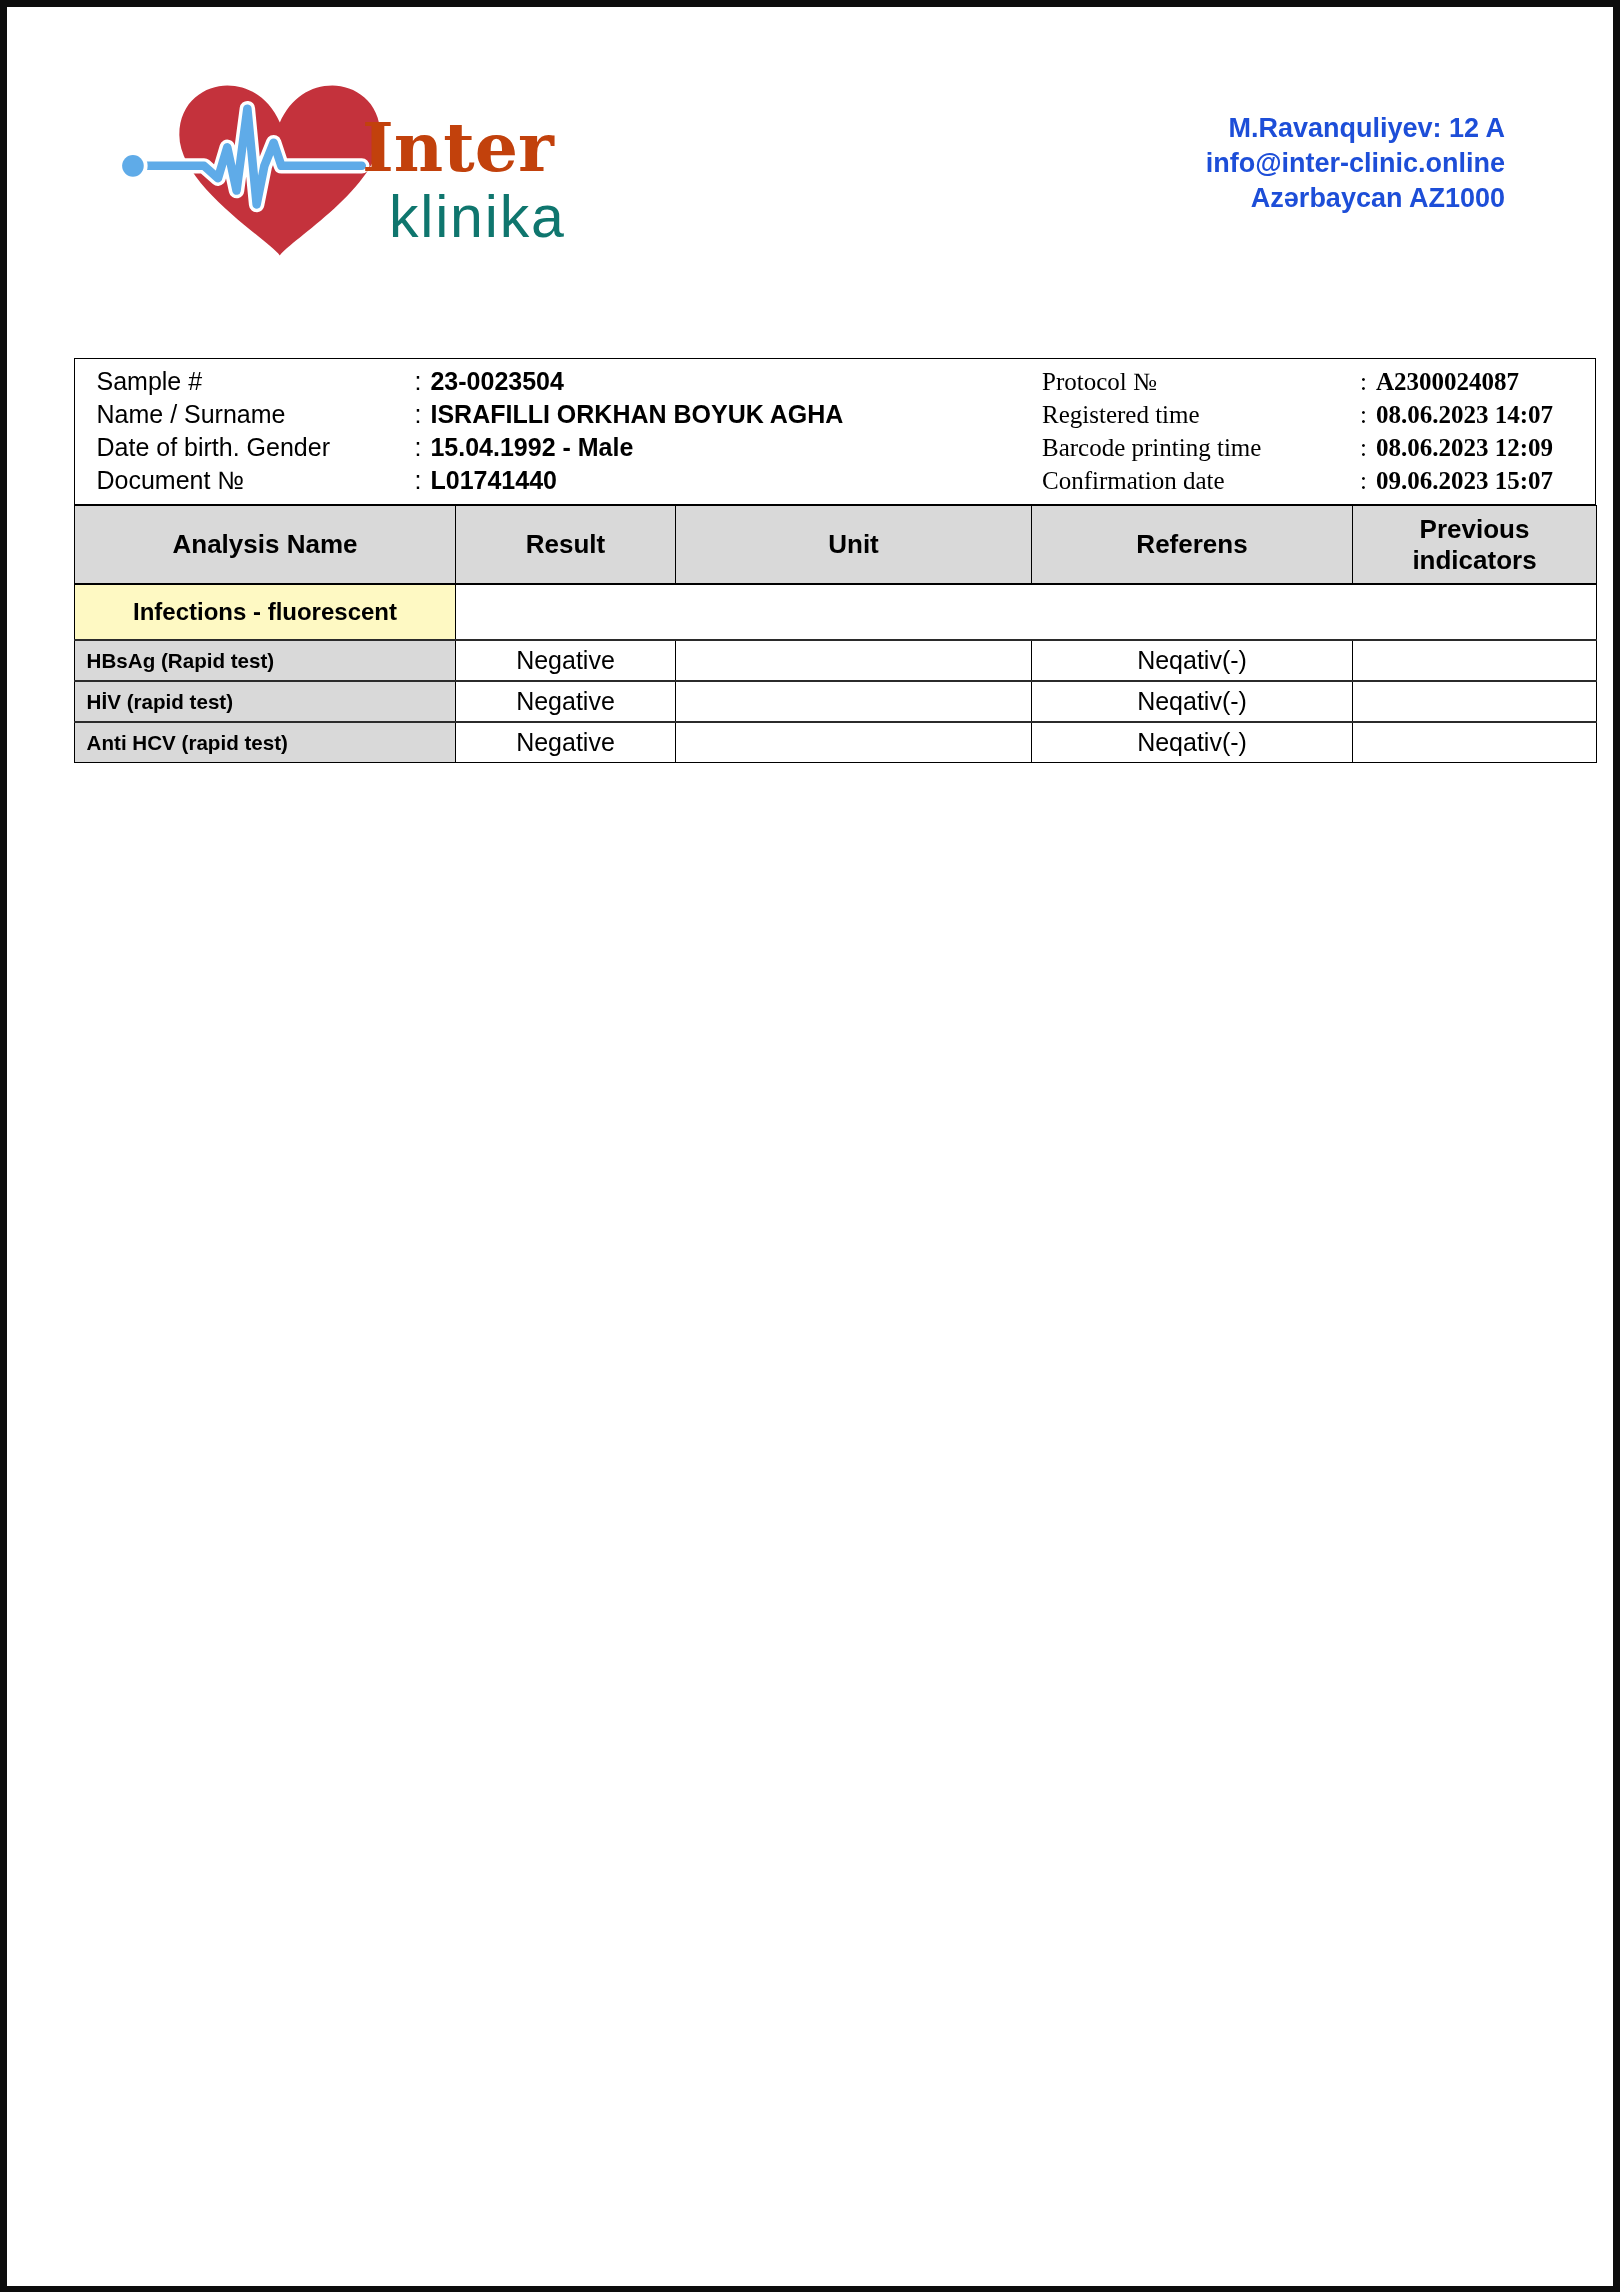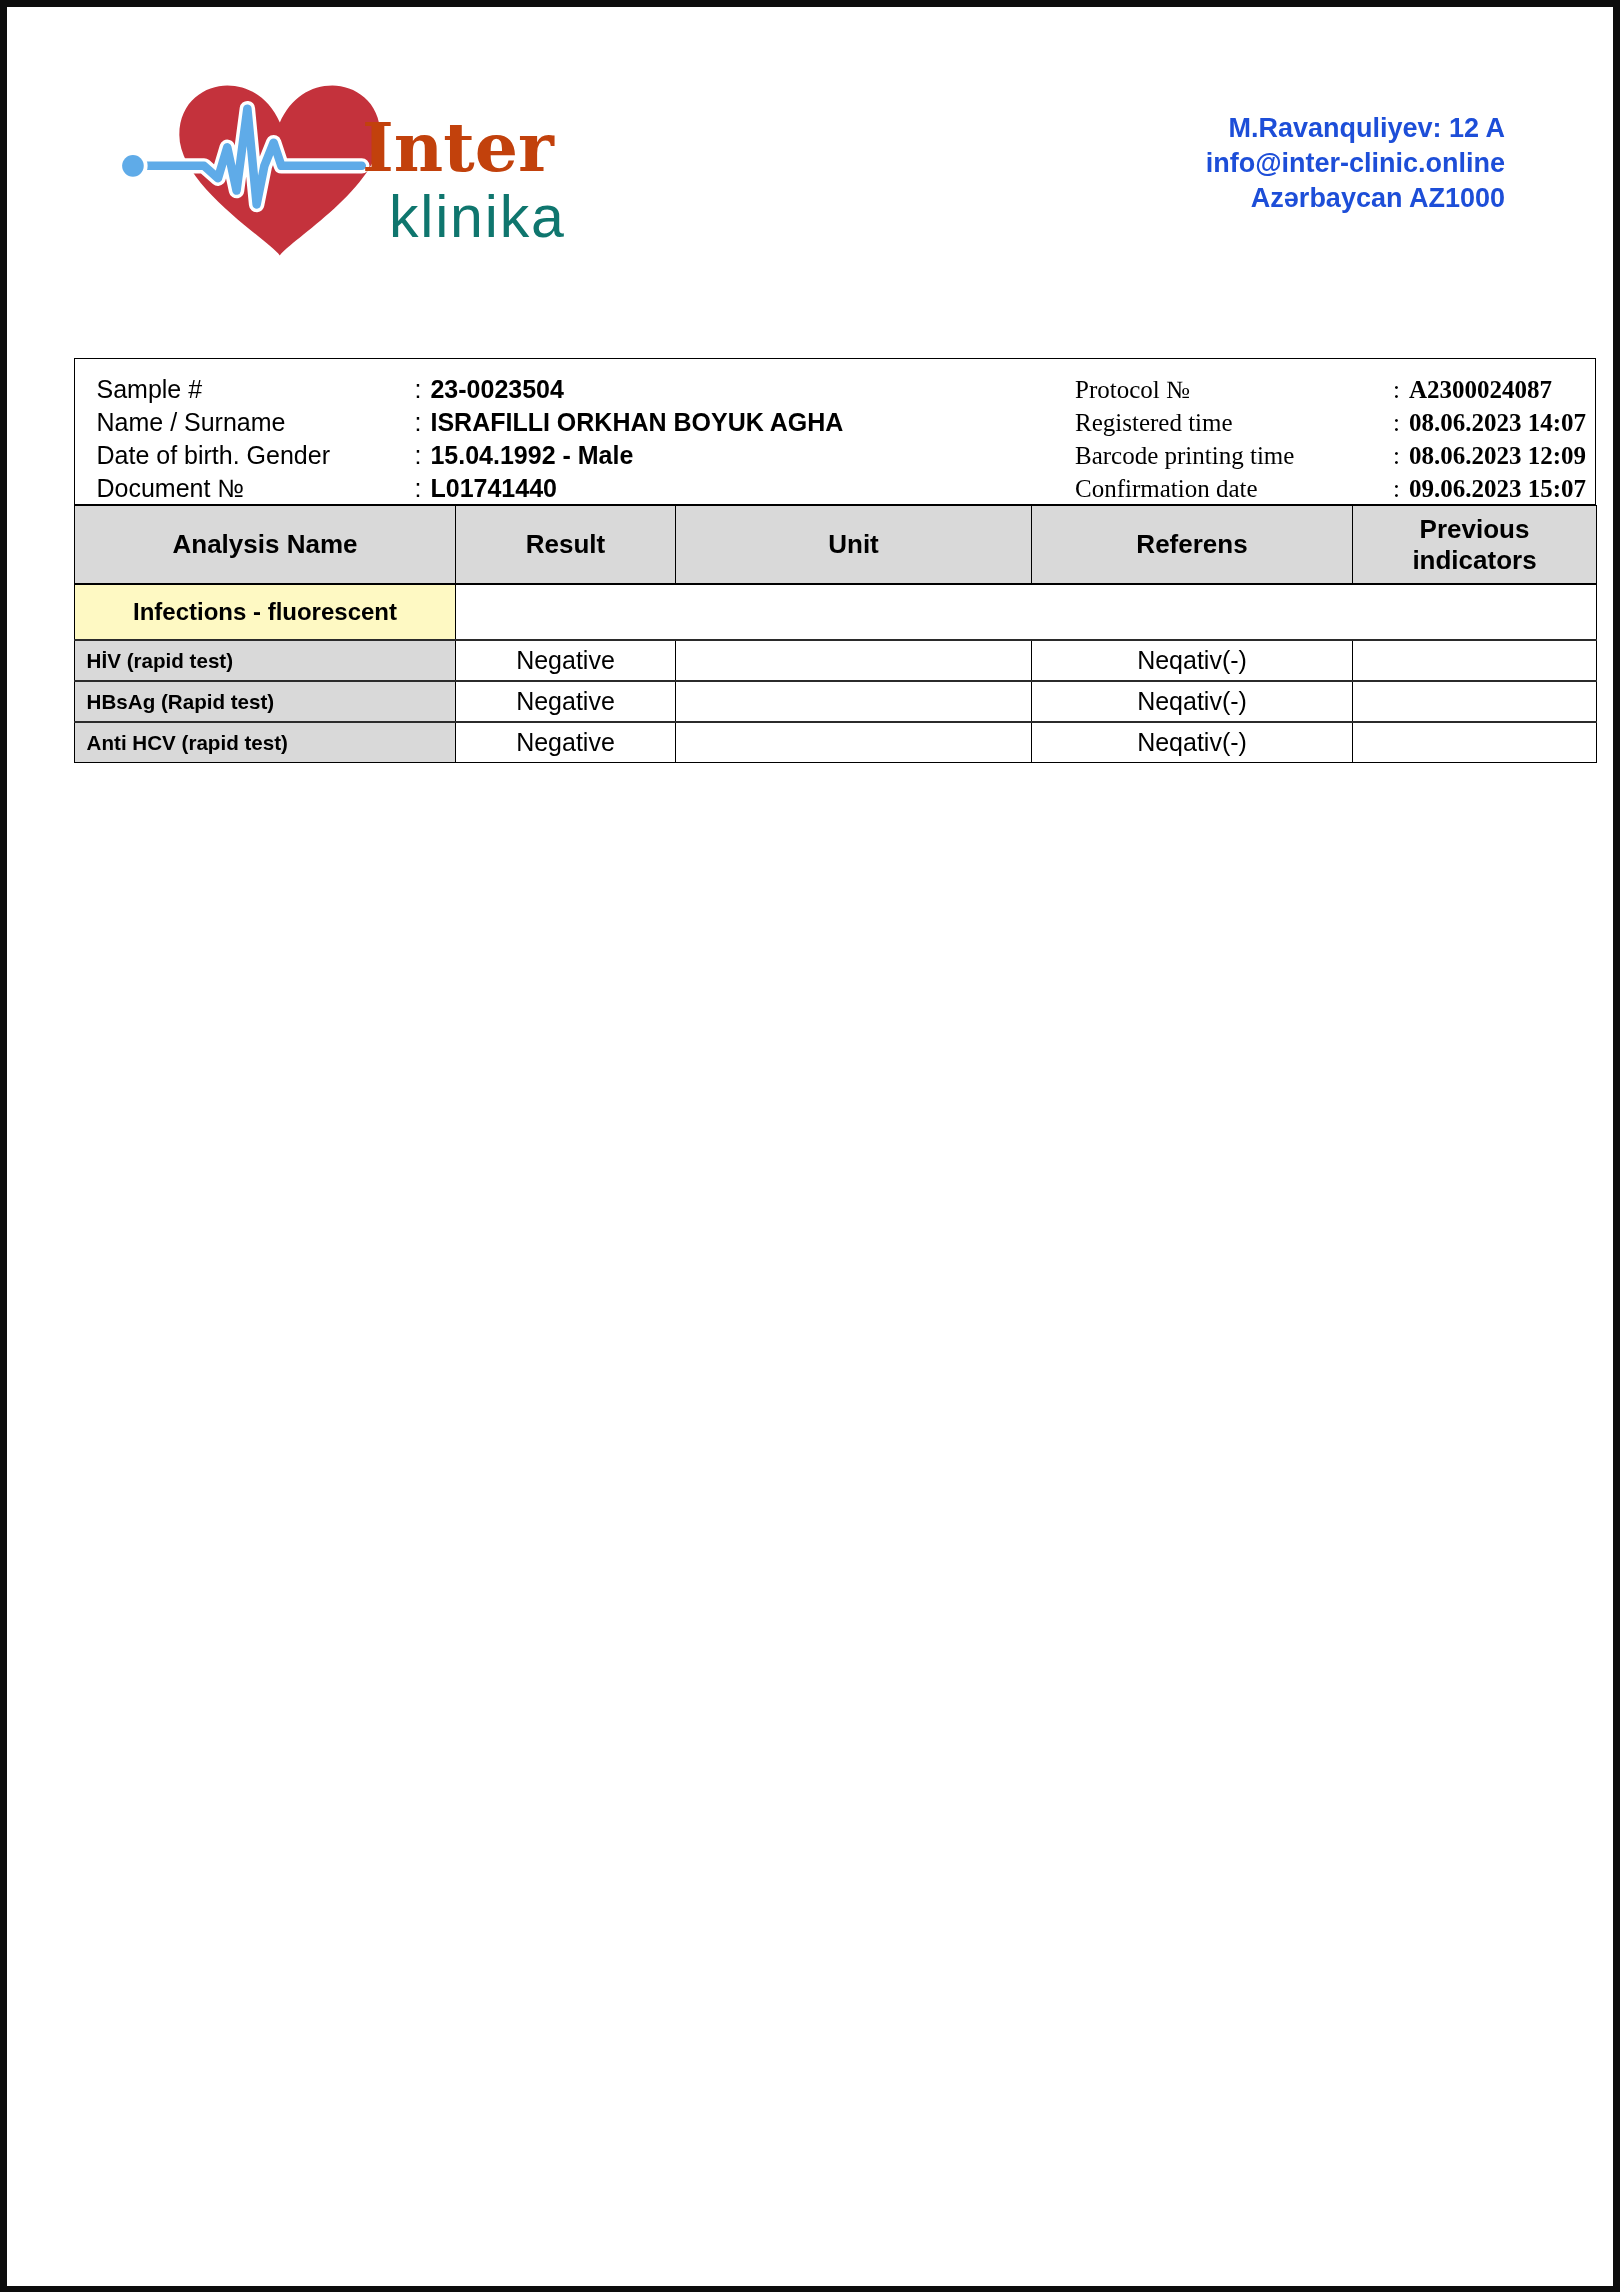--- a/index.html
+++ b/index.html
@@ -36,23 +36,22 @@
     color: #1d4ed8;
   }
 
   
   .info-box {
     position: absolute; left: 67px; top: 351px;
     width: 1522px; height: 147px;
     box-sizing: border-box;
     border: 1.8px solid #000;
     display: flex;
-    padding-top: 14px;
+    padding-top: 6px;
     font-size: 25px;
-    gap: 33px;
   }
   .info-col { display: flex; flex-direction: column; }
   .info-col-left  { width: 967px; padding-left: 21.5px; box-sizing: border-box; }
   .info-col-right { flex: 1; font-family: Liberation Serif, serif; }
   .info-row { display: flex; line-height: 33px; white-space: nowrap; }
   .info-label { flex: none; width: 318px; }
   .info-sep { flex: none; margin-right: 9px; }
   .info-value { font-weight: bold; }
 
   
@@ -184,28 +183,28 @@
         <th>Previous indicators</th>
       </tr>
     </thead>
     <tbody>
       <tr class="section-row">
         <td class="section-name">Infections - fluorescent</td>
         <td class="section-rest" colspan="4"></td>
       </tr>
 
       <tr class="data-row">
-        <td class="cell-name">HİV (rapid test)</td>
+        <td class="cell-name">HBsAg (Rapid test)</td>
         <td class="cell-result">Negative</td>
         <td class="cell-unit"></td>
         <td class="cell-referens">Neqativ(-)</td>
         <td class="cell-previous"></td>
       </tr>
       <tr class="data-row">
-        <td class="cell-name">HBsAg (Rapid test)</td>
+        <td class="cell-name">HİV (rapid test)</td>
         <td class="cell-result">Negative</td>
         <td class="cell-unit"></td>
         <td class="cell-referens">Neqativ(-)</td>
         <td class="cell-previous"></td>
       </tr>
       <tr class="data-row">
         <td class="cell-name">Anti HCV (rapid test)</td>
         <td class="cell-result">Negative</td>
         <td class="cell-unit"></td>
         <td class="cell-referens">Neqativ(-)</td>

